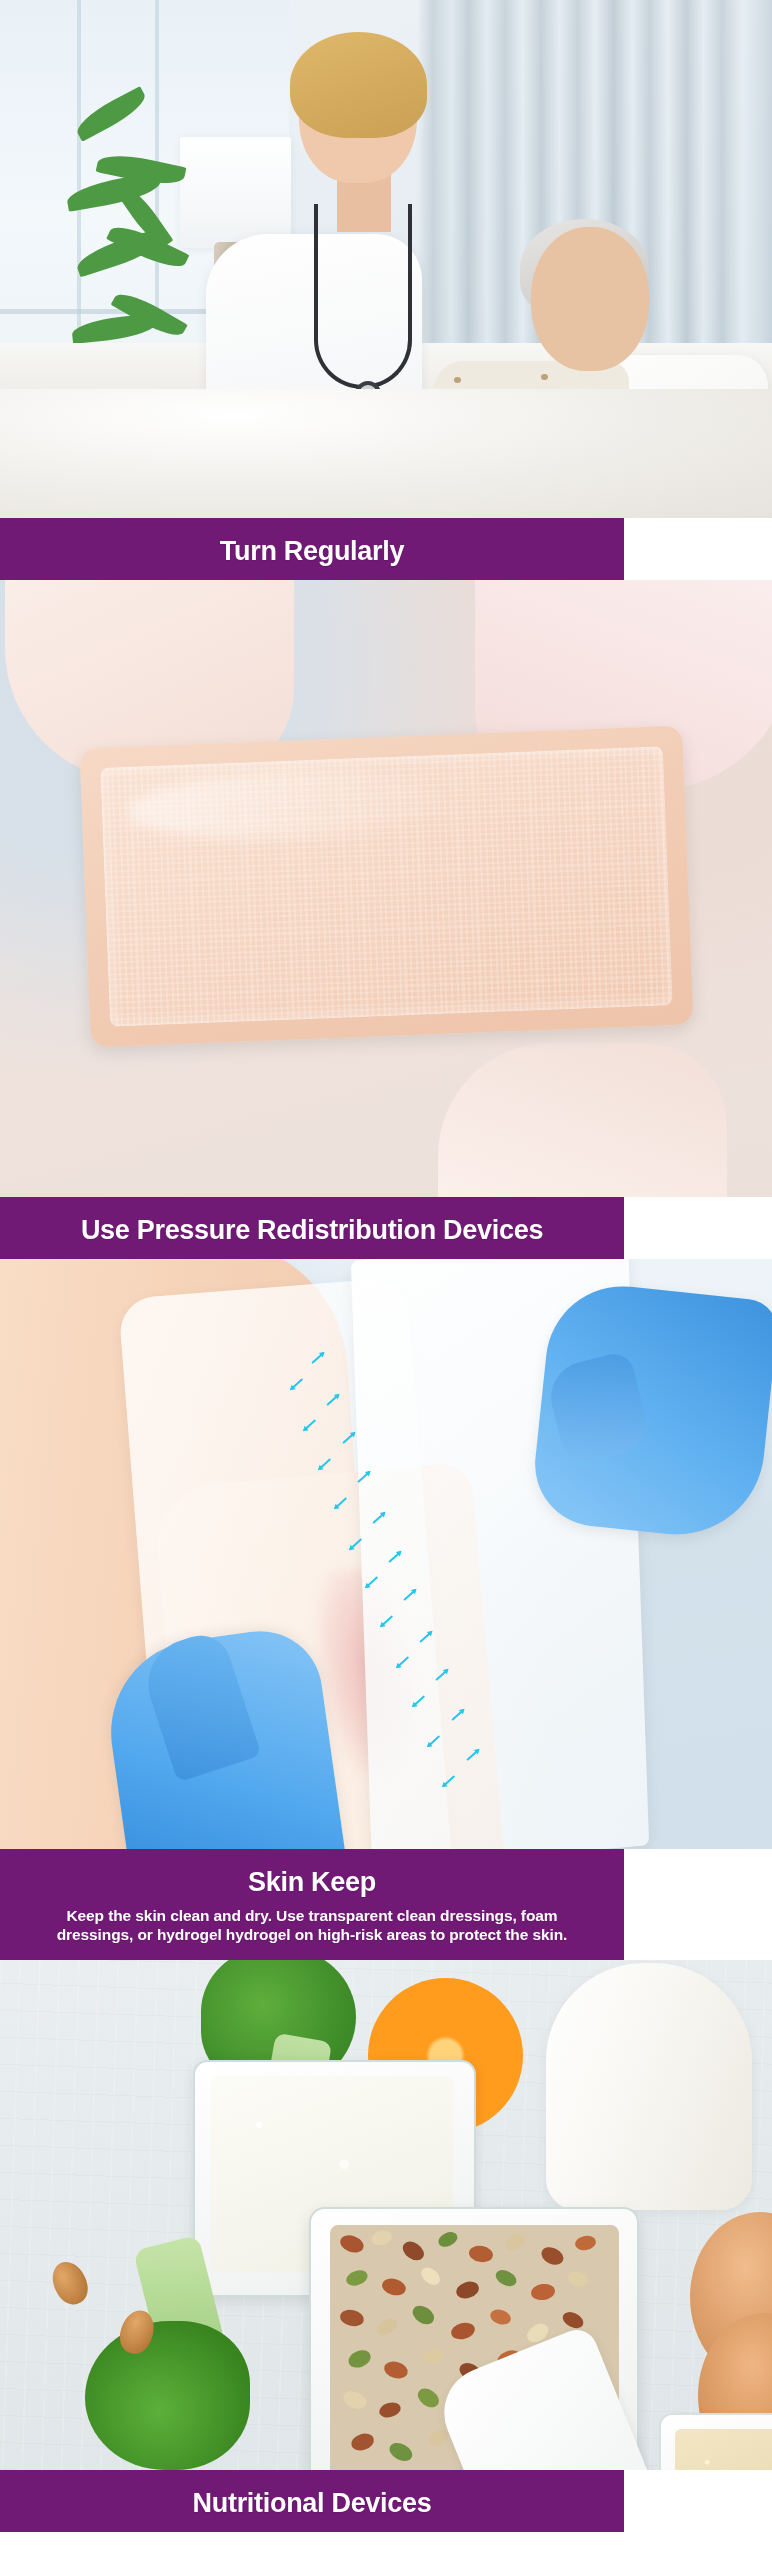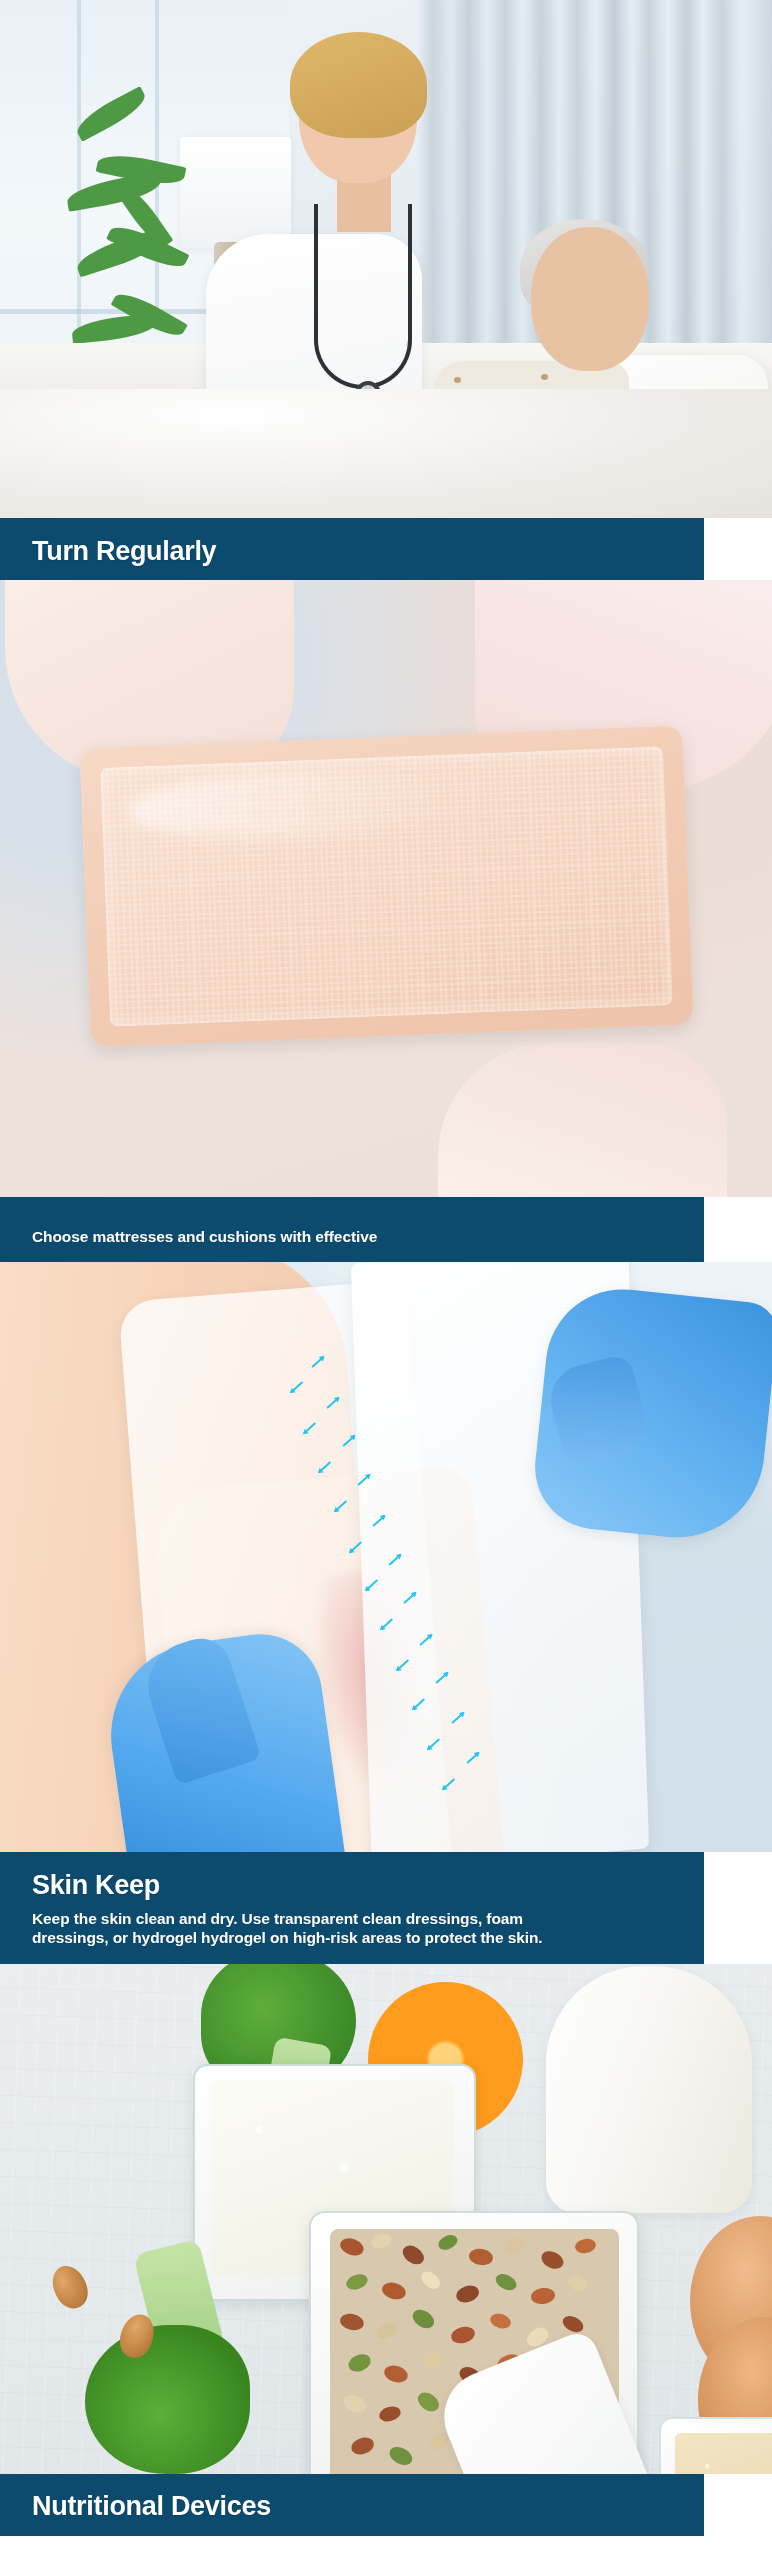--- a/index.html
+++ b/index.html
@@ -6,24 +6,25 @@
   html,body { width:773px; height:3091px; background:#ffffff; }
   body { font-family:"Liberation Sans", sans-serif; overflow:hidden; }
 
   .page { position:relative; width:773px; height:3091px; }
 
   .section { position:relative; width:773px; overflow:hidden; }
   .photo { position:relative; width:773px; overflow:hidden; }
 
   
   .band {
-    position:relative; width:704px;
-    background:#0c4a6e;
+    position:relative; width:624px;
+    background:#701a75;
     padding:19.6px 32px 15.5px 32px;
     color:#ffffff;
+    text-align:center;
   }
   .band-title {
     font-size:27px; font-weight:bold; line-height:1.0;
     letter-spacing:-0.3px; white-space:nowrap;
     text-shadow:0 1px 1.5px rgba(0,0,0,.12);
   }
   .band-sub {
     margin-top:11.3px;
     font-size:15.5px; font-weight:600; line-height:1.22;
     letter-spacing:-0.1px;
@@ -272,23 +273,21 @@
       <div class="blur-bg"></div>
       <div class="glove-l"></div>
       <div class="glove-r"></div>
       <div class="glove-b"></div>
       <div class="pad">
         <div class="pad-inner"></div>
         <div class="pad-sheen"></div>
       </div>
     </div>
     <div class="band">
-      <div class="band-sub">
-        <div>Choose mattresses and cushions with effective</div>
-      </div>
+      <div class="band-title">Use Pressure Redistribution Devices</div>
     </div>
   </div>
 
   <div class="section">
     <div class="photo p3">
       <div class="bg-blur"></div>
       <div class="leg"></div>
       <div class="leg2"></div>
       <div class="redness"></div>
       <div class="film"></div>

